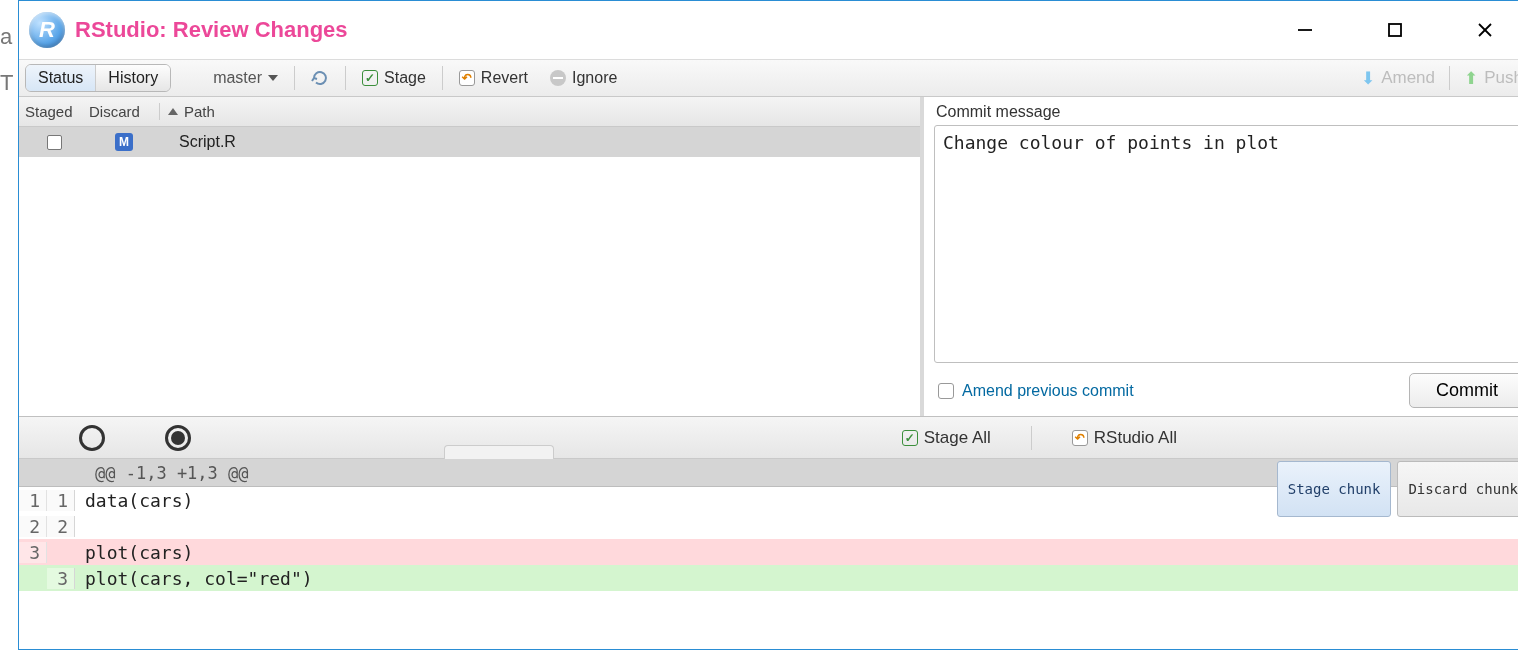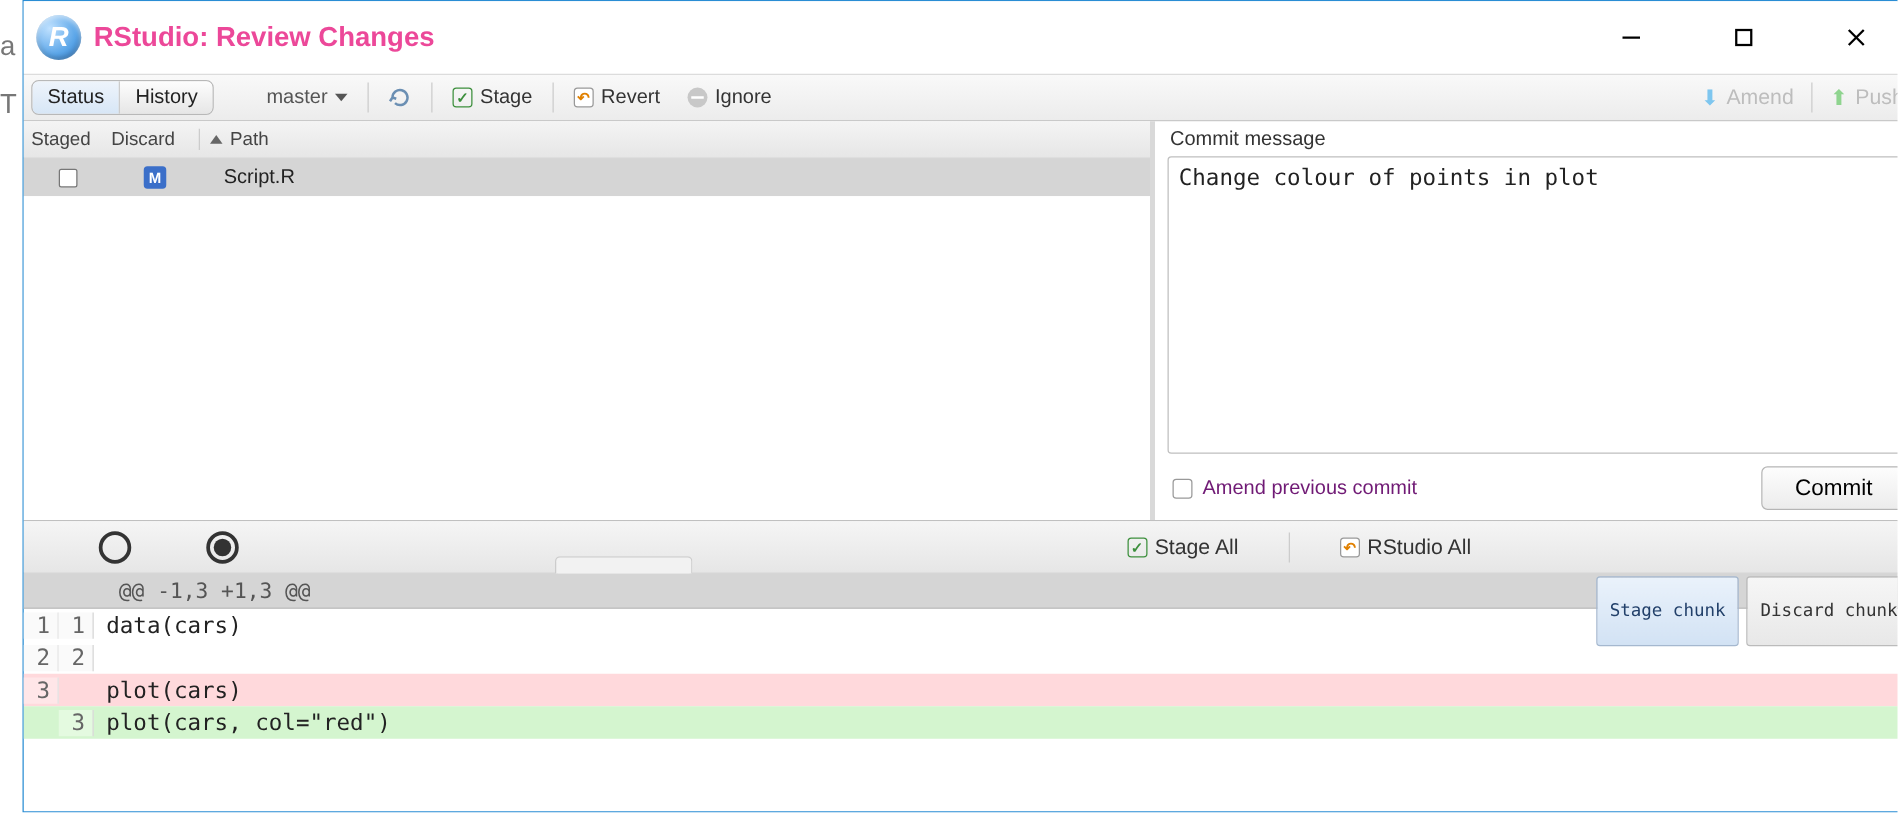--- a/index.html
+++ b/index.html
@@ -105,21 +105,21 @@
 
 .commit-pane{flex:1;display:flex;flex-direction:column;padding:6px 10px 8px 10px;}
 .commit-label{font-size:16px;color:#333;margin:0 0 4px 2px;}
 .commit-text{
   flex:1; border:1px solid #bfbfbf; border-radius:3px; padding:6px 8px;
   font-family: "Lucida Console","Consolas",monospace; font-size:18px; color:#222;
   resize:none; outline:none;
 }
 .commit-bottom{display:flex;align-items:center;margin-top:10px;gap:8px;}
 .amend-cb{width:16px;height:16px;border:1px solid #999;border-radius:3px;background:#fff;margin-left:4px;}
-.amend-label{font-size:16px;color:#701a75;}
+.amend-label{font-size:16px;color:#0369a1;}
 .commit-btn{
   margin-left:auto; padding:6px 26px; font-size:18px; border:1px solid #b5b5b5;
   border-radius:5px; background:linear-gradient(#fdfdfd,#ececec); cursor:pointer;
 }
 
 
 .diff-toolbar{
   height:42px; display:flex; align-items:center;
   background:linear-gradient(#f5f5f5,#e6e6e6);
   border-bottom:1px solid #c9c9c9;

